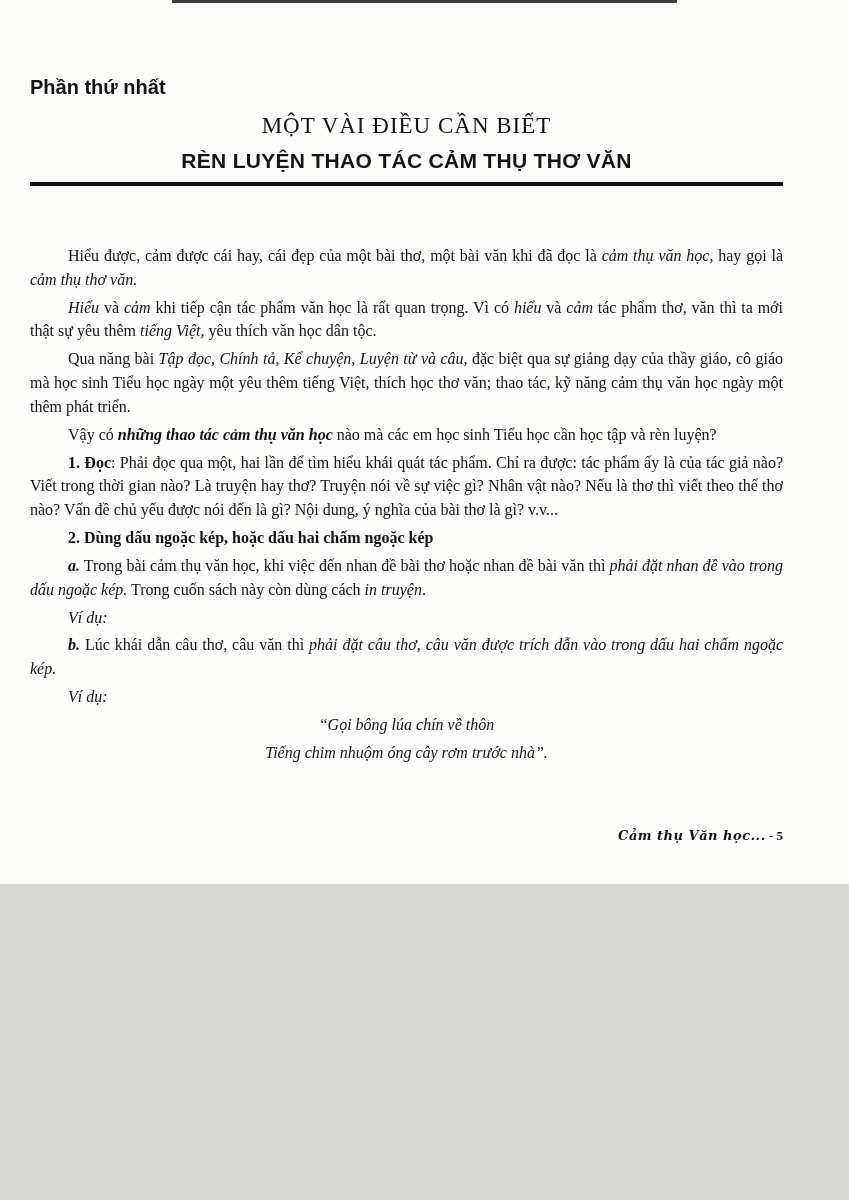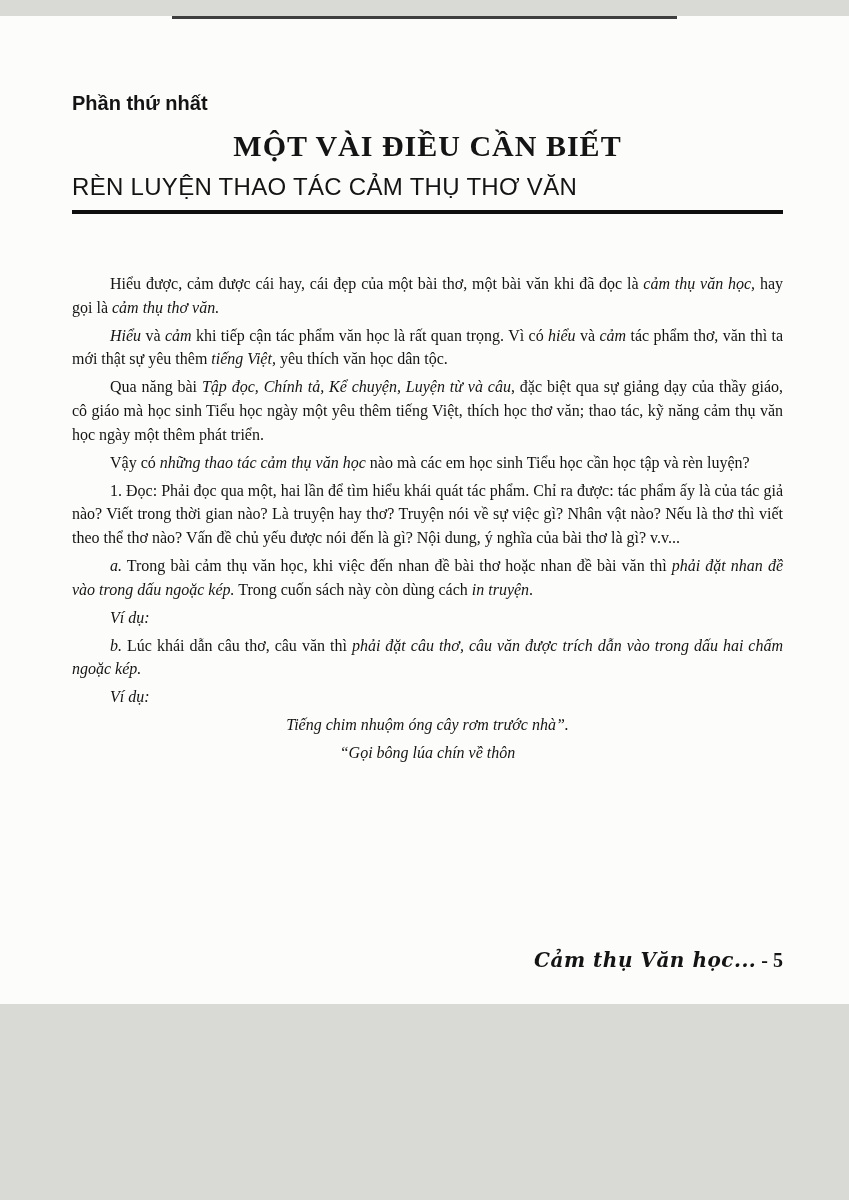--- a/index.html
+++ b/index.html
@@ -1,23 +1,23 @@
 <!DOCTYPE html>
 <html><head>
 <meta charset="utf-8">
 <style>
   html, body { margin: 0; padding: 0; background: #d9d9d6; }
   .page {
     position: relative;
     width: 849px;
-    height: 988px;
-    margin: 16px auto;
+    height: 884px;
+    margin: 0 auto;
     background: #fcfcfa;
     box-sizing: border-box;
-    padding: 76px 66px 0 72px;
+    padding: 76px 66px 0 30px;
     color: #141414;
     font-family: "Liberation Serif", serif;
     overflow: hidden;
   }
   .scan-top-artifact {
     position: absolute;
     top: 0; left: 172px;
     width: 505px; height: 3px;
     background: #1c1c1c;
     opacity: .85;
@@ -25,30 +25,30 @@
   .part-label {
     font-family: "Liberation Sans", sans-serif;
     font-weight: bold;
     font-size: 20px;
     margin: 0 0 14px 0;
   }
   .title-serif {
     margin: 0 0 10px 0;
     text-align: center;
     font-family: "Liberation Serif", serif;
-    font-weight: bold;
-    font-size: 30px;
+    font-weight: normal;
+    font-size: 23px;
     letter-spacing: 1px;
   }
   .title-sans {
     margin: 0 0 9px 0;
-    text-align: left;
+    text-align: center;
     font-family: "Liberation Sans", sans-serif;
-    font-weight: normal;
-    font-size: 24px;
+    font-weight: bold;
+    font-size: 21px;
     letter-spacing: 0.3px;
   }
   .title-rule {
     height: 4px;
     background: #0e0e0e;
     width: 100%;
   }
   .body-text {
     margin-top: 58px;
     font-size: 16px;
@@ -57,26 +57,26 @@
   }
   .para {
     margin: 0 0 4px 0;
     text-indent: 38px;
   }
   .para.center {
     text-align: center;
     text-indent: 0;
   }
   .it { font-style: italic; }
-  .bd { font-weight: normal; }
+  .bd { font-weight: bold; }
   .page-footer {
     position: absolute;
     right: 66px;
-    bottom: 32px;
-    font-size: 20px;
+    bottom: 40px;
+    font-size: 13px;
     white-space: nowrap;
   }
   .footer-title {
     font-family: "DejaVu Serif", serif;
     font-style: italic;
     font-weight: bold;
     letter-spacing: 0.5px;
   }
   .footer-sep, .footer-page {
     font-family: "Liberation Serif", serif;
@@ -96,24 +96,25 @@
   <h2 class="title-sans">RÈN LUYỆN THAO TÁC CẢM THỤ THƠ VĂN</h2>
 
   <div class="title-rule"></div>
 
   <div class="body-text">
       <p class="para"><span>Hiểu được, cảm được cái hay, cái đẹp của một bài thơ, một bài văn khi đã đọc là </span><span class="it">cảm thụ văn học,</span><span> hay gọi là </span><span class="it">cảm thụ thơ văn.</span></p>
       <p class="para"><span class="it">Hiểu</span><span> và </span><span class="it">cảm</span><span> khi tiếp cận tác phẩm văn học là rất quan trọng. Vì có </span><span class="it">hiểu</span><span> và </span><span class="it">cảm</span><span> tác phẩm thơ, văn thì ta mới thật sự yêu thêm </span><span class="it">tiếng Việt,</span><span> yêu thích văn học dân tộc.</span></p>
       <p class="para"><span>Qua năng bài </span><span class="it">Tập đọc, Chính tả, Kể chuyện, Luyện từ và câu</span><span>, đặc biệt qua sự giảng dạy của thầy giáo, cô giáo mà học sinh Tiểu học ngày một yêu thêm tiếng Việt, thích học thơ văn; thao tác, kỹ năng cảm thụ văn học ngày một thêm phát triển.</span></p>
       <p class="para"><span>Vậy có </span><span class="it bd">những thao tác cảm thụ văn học</span><span> nào mà các em học sinh Tiểu học cần học tập và rèn luyện?</span></p>
       <p class="para"><span class="bd">1. Đọc</span><span>: Phải đọc qua một, hai lần để tìm hiểu khái quát tác phẩm. Chỉ ra được: tác phẩm ấy là của tác giả nào? Viết trong thời gian nào? Là truyện hay thơ? Truyện nói về sự việc gì? Nhân vật nào? Nếu là thơ thì viết theo thể thơ nào? Vấn đề chủ yếu được nói đến là gì? Nội dung, ý nghĩa của bài thơ là gì? v.v...</span></p>
+      <p class="para"><span class="bd">2. Dùng dấu ngoặc kép, hoặc dấu hai chấm ngoặc kép</span></p>
       <p class="para"><span class="it bd">a.</span><span> Trong bài cảm thụ văn học, khi việc đến nhan đề bài thơ hoặc nhan đề bài văn thì </span><span class="it">phải đặt nhan đề vào trong dấu ngoặc kép.</span><span> Trong cuốn sách này còn dùng cách </span><span class="it">in truyện</span><span>.</span></p>
       <p class="para"><span class="it">Ví dụ:</span></p>
       <p class="para"><span class="it bd">b.</span><span> Lúc khái dẫn câu thơ, câu văn thì </span><span class="it">phải đặt câu thơ, câu văn được trích dẫn vào trong dấu hai chấm ngoặc kép.</span></p>
       <p class="para"><span class="it">Ví dụ:</span></p>
+      <p class="para center"><span class="it">“Gọi bông lúa chín về thôn</span></p>
       <p class="para center"><span class="it">Tiếng chim nhuộm óng cây rơm trước nhà”.</span></p>
-      <p class="para center"><span class="it">“Gọi bông lúa chín về thôn</span></p>
     </div>
 
   <div class="page-footer">
     <span class="footer-title">Cảm thụ Văn học...</span><span class="footer-sep"> - </span><span class="footer-page">5</span>
   </div>
 </div>
 
 </body></html>

